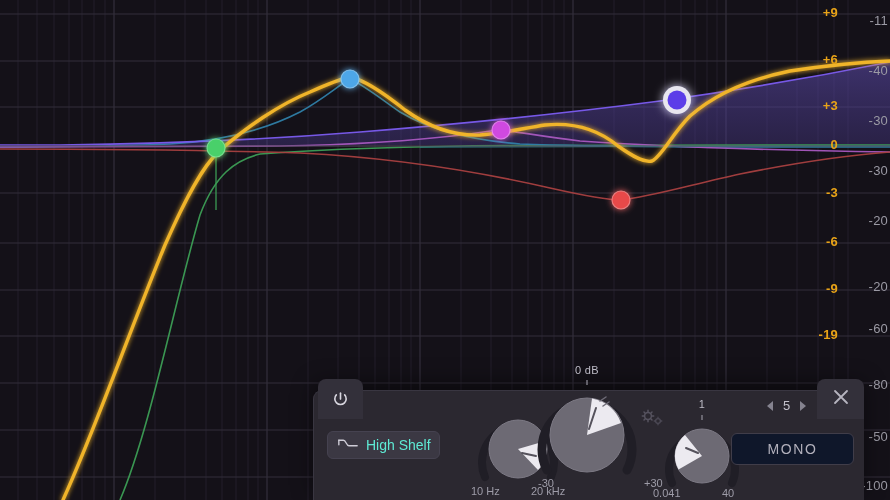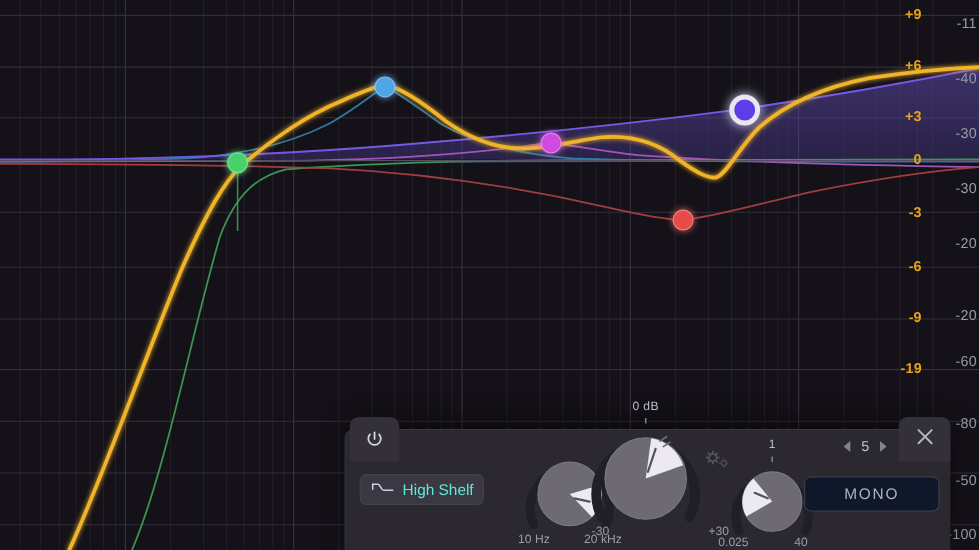--- a/index.html
+++ b/index.html
@@ -353,21 +353,21 @@
         </svg>
         <div class="knob" style="margin-top:22px">
           <svg width="80" height="72" viewBox="0 0 80 72">
             <path d="M10 62 A33 33 0 1 1 70 62" fill="none" stroke="#201e26" stroke-width="8" stroke-linecap="round"></path>
             <circle cx="40" cy="35" r="27" fill="#6d6a74"></circle>
             <circle cx="40" cy="35" r="27" fill="none" stroke="#7d7a85" stroke-width="1"></circle>
             <path d="M40 35 L16.5 48.5 A27 27 0 0 1 23 14 Z" fill="#eceaf0"></path>
             <line x1="36" y1="32" x2="24" y2="27" stroke="#55525c" stroke-width="2" stroke-linecap="round"></line>
           </svg>
         </div>
-        <div class="knob-min" style="left:-9px; top:88px;">0.025</div>
+        <div class="knob-min" style="left:-9px; top:88px;">0.041</div>
         <div class="knob-max" style="left:60px; top:88px;">40</div>
       </div>
 
       <div class="band-nav">
         <span class="nav-arrow left"></span>
         <span class="num">5</span>
         <span class="nav-arrow right"></span>
       </div>
 
       <div class="close-tab">

